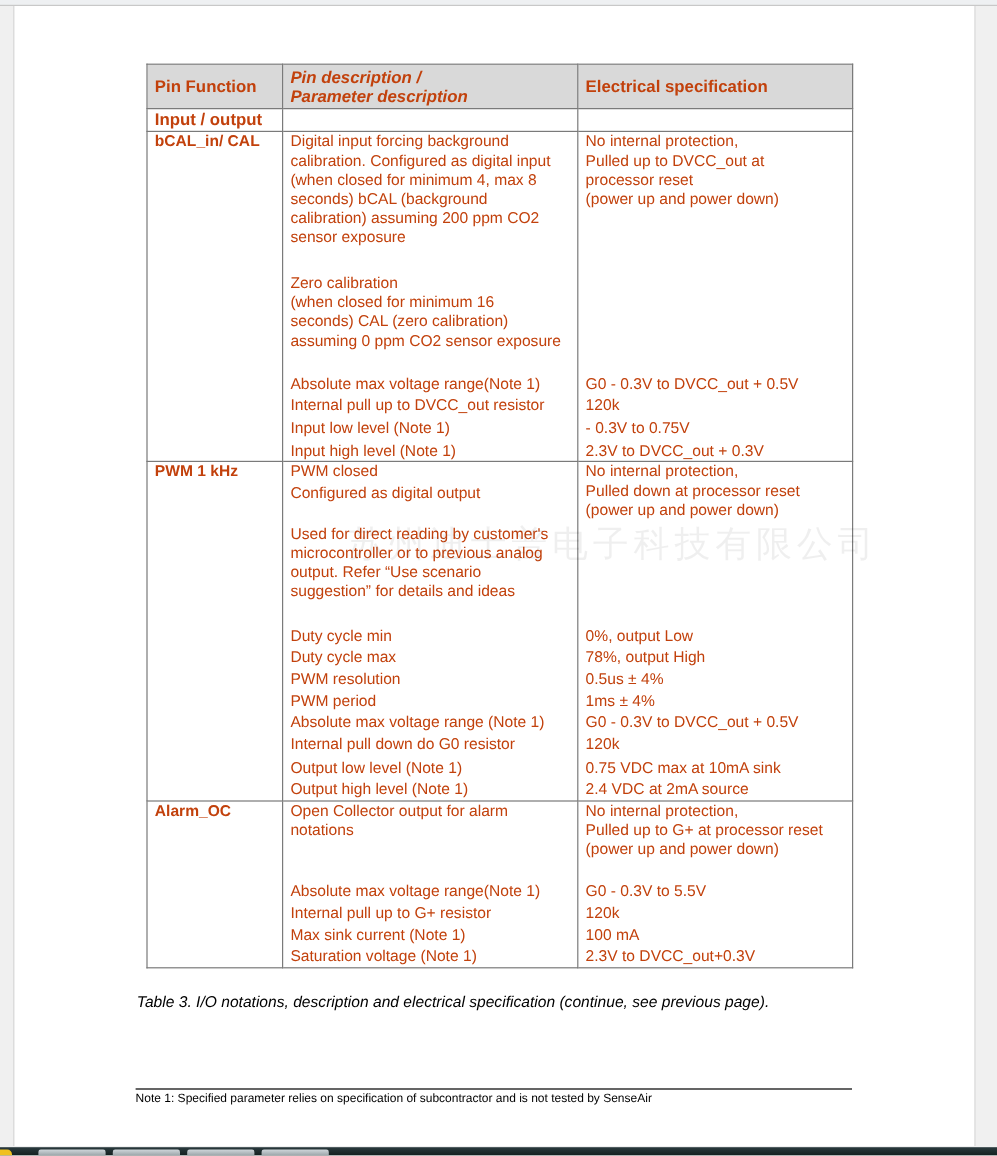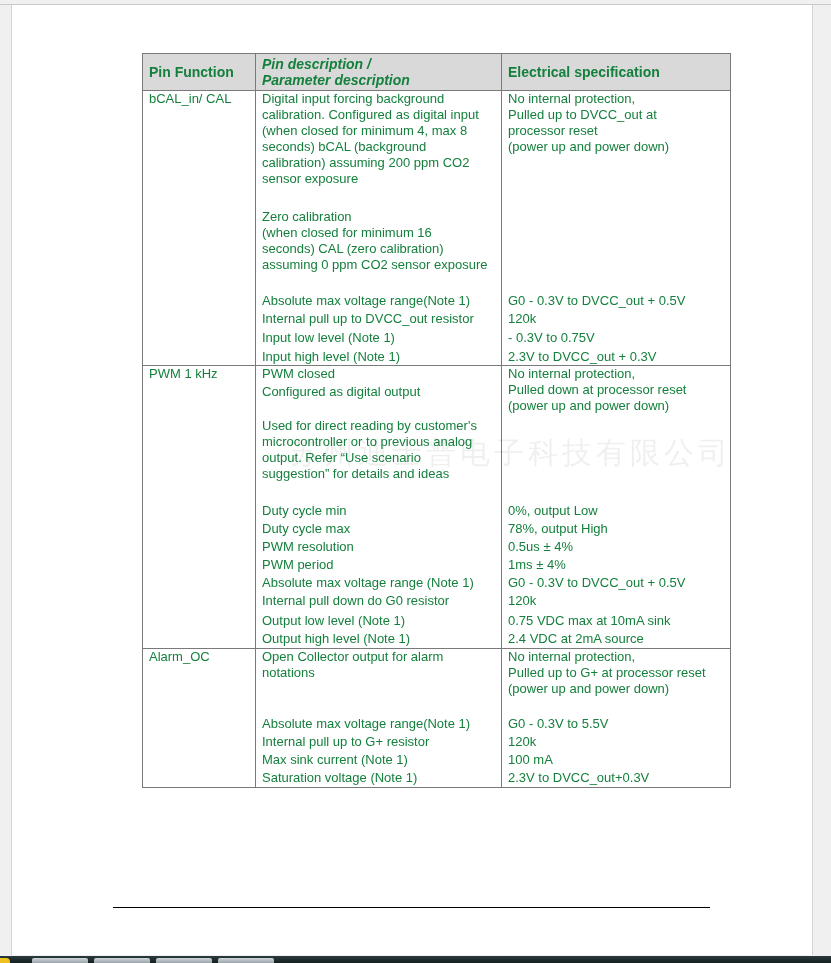--- a/index.html
+++ b/index.html
@@ -11,35 +11,34 @@
   .top-strip {
     position:absolute; left:0; top:0; width:831px; height:4px;
     background:#eef0f2; border-bottom:1px solid #c8c8c8;
   }
   .page {
     position:absolute; left:11px; top:5px; width:800px; height:950px;
     background:#ffffff; border-left:1px solid #d4d4d4; border-right:1px solid #d4d4d4;
   }
   table.spec {
     position:absolute; left:110px; top:48px; width:588px;
-    border-collapse:collapse; font-size:13px; color:#15803d;
+    border-collapse:collapse; font-size:13px; color:#c2410c;
     table-layout:fixed;
-    margin-left:20px;
   }
   table.spec td, table.spec th {
     border:1px solid #7a7a7a; vertical-align:top; padding:0 6px;
     line-height:16px;
   }
   table.spec th {
     background:#d9d9d9; text-align:left; font-weight:bold; font-size:14px;
     height:36px; vertical-align:middle; line-height:16px;
   }
   col.c1 { width:113px; } col.c2 { width:246px; } col.c3 { width:229px; }
   .grp { font-weight:bold; font-size:14px; height:18px; }
-  .pin { font-weight:normal; }
+  .pin { font-weight:bold; }
   .blk { display:block;font-style:italic; }
   .gap { display:block; height:18px; }
   .p-line { display:block; }
   .watermark {
     position:absolute; left:278px; top:428px; font-size:30px; color:#000;
     opacity:0.06; letter-spacing:4px; pointer-events:none; white-space:nowrap;
   }
   .caption {
     position:absolute; left:102px; top:822px; font-size:13px; font-style:italic; color:#000;
   }
@@ -75,20 +74,25 @@
       <tr>
         <th><span>Pin Function</span></th>
         <th>
           <span class="blk">Pin description /</span>
           <span class="blk">Parameter description</span>
         </th>
         <th><span>Electrical specification</span></th>
       </tr>
     </thead>
     <tbody>
+      <tr>
+        <td class="grp">Input / output</td>
+        <td></td>
+        <td></td>
+      </tr>
 
       <tr>
         <td class="pin">bCAL_in/ CAL</td>
         <td>
           <span class="p-line">Digital input forcing background</span>
           <span class="p-line">calibration. Configured as digital input</span>
           <span class="p-line">(when closed for minimum 4, max 8</span>
           <span class="p-line">seconds) bCAL (background</span>
           <span class="p-line">calibration) assuming 200 ppm CO2</span>
           <span class="p-line">sensor exposure</span>
@@ -174,21 +178,23 @@
           <span class="p-line" style="line-height:18px">120k</span>
           <span class="p-line" style="line-height:18px">100 mA</span>
           <span class="p-line" style="line-height:18px">2.3V to DVCC_out+0.3V</span>
         </td>
       </tr>
     </tbody>
   </table>
 
   <div class="watermark">苏州迪士普电子科技有限公司</div>
 
+  <div class="caption">Table 3.  I/O notations, description and electrical specification (continue, see previous page).</div>
   <div class="foot-rule"></div>
+  <div class="footnote">Note 1:  Specified parameter relies on specification of subcontractor and is not tested by SenseAir</div>
 </div>
 
 <div class="taskbar"></div>
 <div class="tb-orb"></div>
 <div class="tb-btn" style="left:32px"></div>
 <div class="tb-btn" style="left:94px"></div>
 <div class="tb-btn" style="left:156px"></div>
 <div class="tb-btn" style="left:218px"></div>
 
 </body></html>

